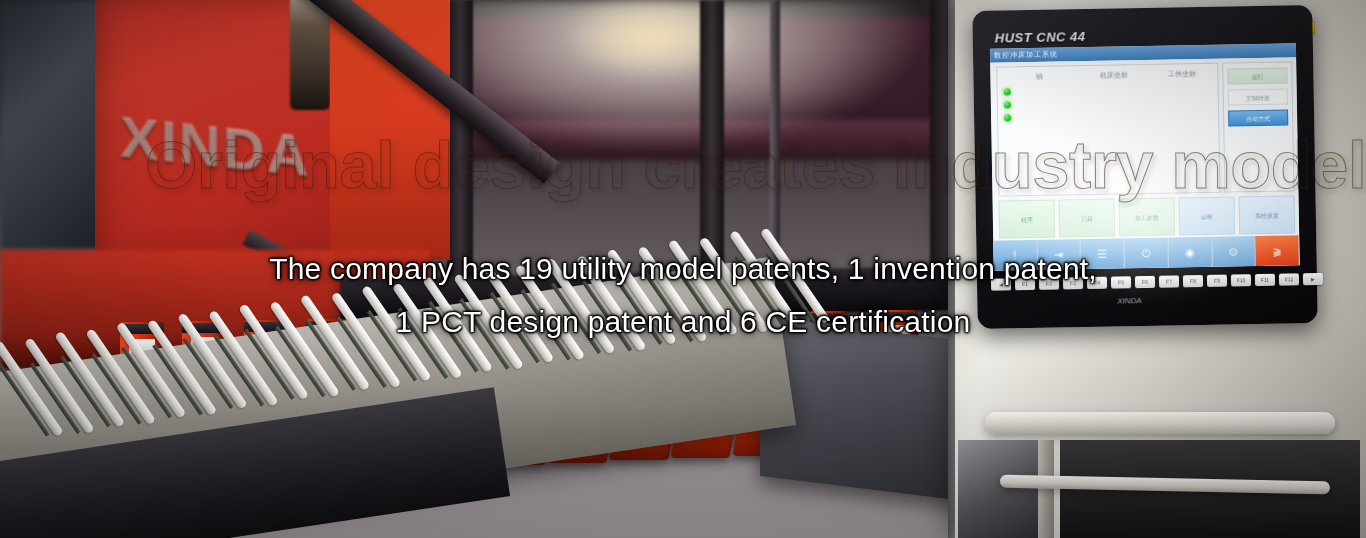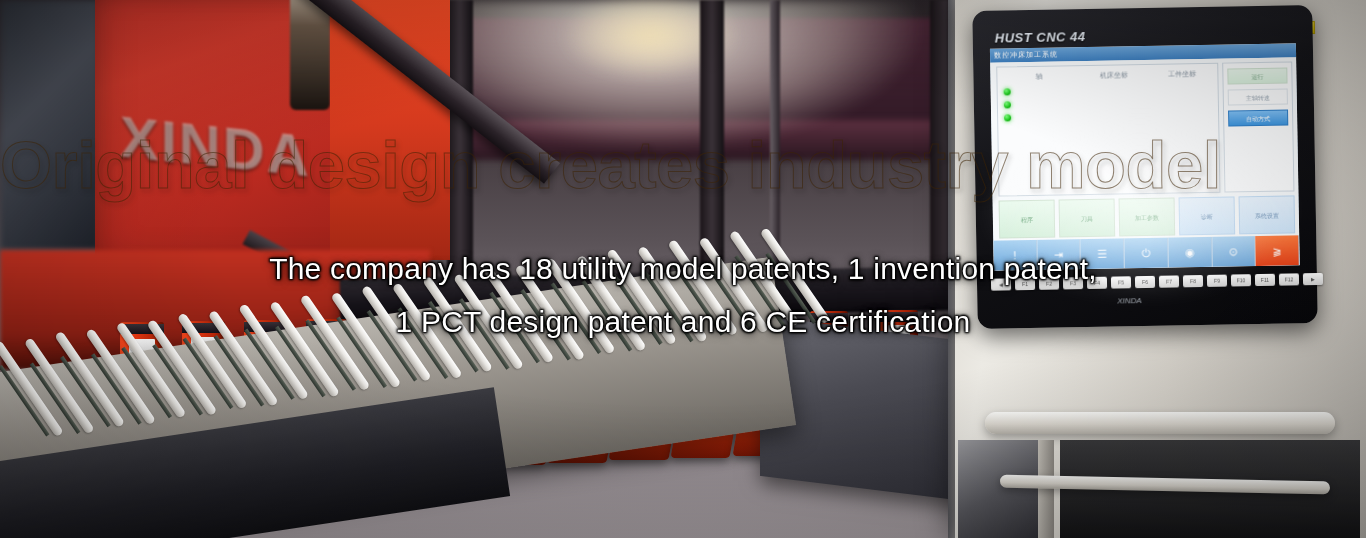--- a/index.html
+++ b/index.html
@@ -262,21 +262,21 @@
   
   .vig { background:radial-gradient(ellipse 85% 75% at 50% 45%, rgba(0,0,0,0) 40%, rgba(0,0,0,.35) 100%); }
   .glow { left:980px; top:120px; width:320px; height:180px;
           background:radial-gradient(ellipse at center, rgba(255,255,255,.45), rgba(255,255,255,0) 70%);
           filter:blur(10px); }
 
   
   .text-layer { position:absolute; inset:0; z-index:50; }
 
   .headline {
-    position:absolute; top:126px; left:0; width:100%; text-align:left;
+    position:absolute; top:126px; left:0; width:100%; text-align:right;
     font-size:67px; font-weight:700; letter-spacing:-.5px; white-space:nowrap;
     font-family:"Liberation Sans", sans-serif;
     background:linear-gradient(180deg,
        #4a2c06 0%, #8a5c12 10%, #d8a63c 24%, #f6e4a8 40%,
        #fffbe8 50%, #f0d徽88 50%, #e8c濃76 56%,
        #d9a63a 68%, #a9731c 82%, #6a4208 94%, #3c2404 100%);
     -webkit-background-clip:text; background-clip:text; color:transparent;
     -webkit-text-stroke:1px rgba(60,34,4,.55);
     filter:drop-shadow(2px 3px 2px rgba(0,0,0,.55));
   }
@@ -577,16 +577,16 @@
     <div class="photo cab-slot" style="left:83px;top:440px;"></div>
     <div class="photo cab-dark" style="left:105px;top:440px;"></div>
     <div class="photo cab-bar" style="left:45px;top:478px;"></div>
   </div>
 
   <div class="photo glow"></div>
   <div class="photo vig"></div>
 
   <div class="text-layer">
     <div class="headline">Original design creates industry model</div>
-    <div class="sub sub1">The company has 18 utility model patents, 1 invention patent,</div>
+    <div class="sub sub1">The company has 19 utility model patents, 1 invention patent,</div>
     <div class="sub sub2">1 PCT design patent and 6 CE certification</div>
   </div>
 </div>
 
 </body></html>

